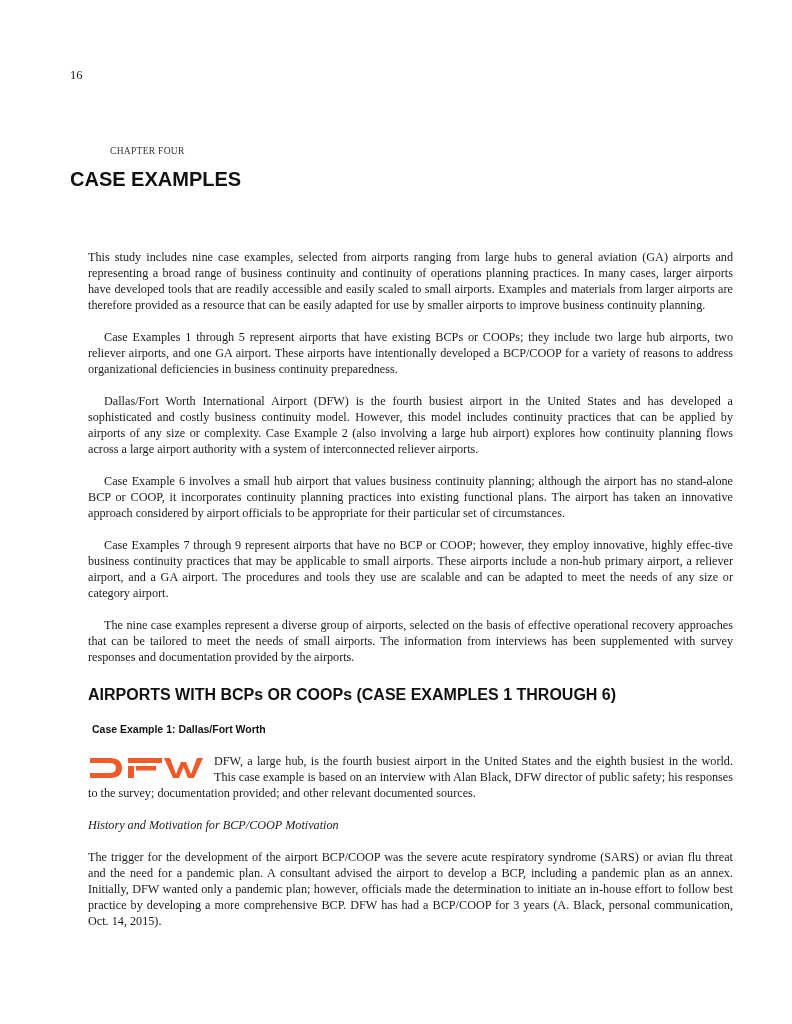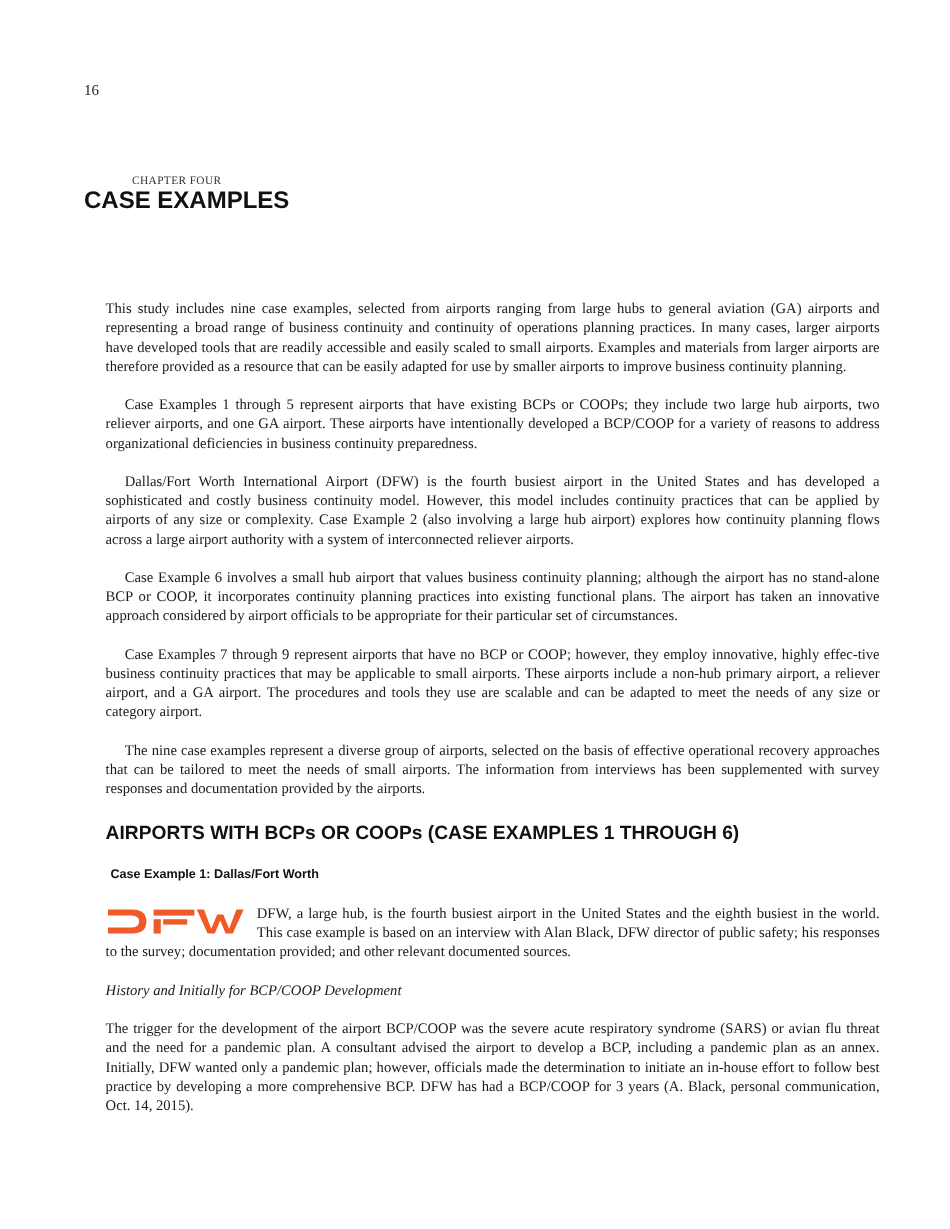--- a/index.html
+++ b/index.html
@@ -11,21 +11,21 @@
   .page-number {
     position: absolute; left: 70px; top: 57px;
     font-size: 12.5px;
     margin-top: 11px;
   }
   .chapter-label {
     position: absolute; left: 70px; top: 146px;
     font-size: 9.5px; letter-spacing: 0.3px; color: #333; padding-left: 40px;
   }
   .chapter-title {
-    position: absolute; left: 70px; top: 156px;
+    position: absolute; left: 70px; top: 168px;
     font-family: "Liberation Sans", "DejaVu Sans", sans-serif;
     font-weight: bold; font-size: 20px; color: #111; margin: 0;
   }
   .body {
     position: absolute; left: 88px; top: 249px; width: 645px;
     font-size: 12.2px; line-height: 16px; text-align: justify;
   }
   .body p { margin: 0 0 16px 0; }
   .body p.indent { text-indent: 16px; }
   .section-heading {
@@ -72,15 +72,15 @@
           <rect x="40" y="10" width="6" height="12"></rect>
           <rect x="48" y="10" width="20" height="4.5"></rect>
 
           <path d="M76 2 H82 L88 18 L93 6 H98 L103 18 L109 2 H115 L106 22 H100 L95.5 11 L91 22 H85 Z"></path>
         </g>
       </svg>
     </span>
     <span>DFW, a large hub, is the fourth busiest airport in the United States and the eighth busiest in the world. This case example is based on an interview with Alan Black, DFW director of public safety; his responses to the survey; documentation provided; and other relevant documented sources.</span>
   </div>
 
-  <div class="italic-heading">History and Initially for BCP/COOP Development</div>
+  <div class="italic-heading">History and Motivation for BCP/COOP Motivation</div>
   <p>The trigger for the development of the airport BCP/COOP was the severe acute respiratory syndrome (SARS) or avian flu threat and the need for a pandemic plan. A consultant advised the airport to develop a BCP, including a pandemic plan as an annex. Initially, DFW wanted only a pandemic plan; however, officials made the determination to initiate an in-house effort to follow best practice by developing a more comprehensive BCP. DFW has had a BCP/COOP for 3 years (A. Black, personal communication, Oct. 14, 2015).</p>
 </div>
 
 </body></html>

